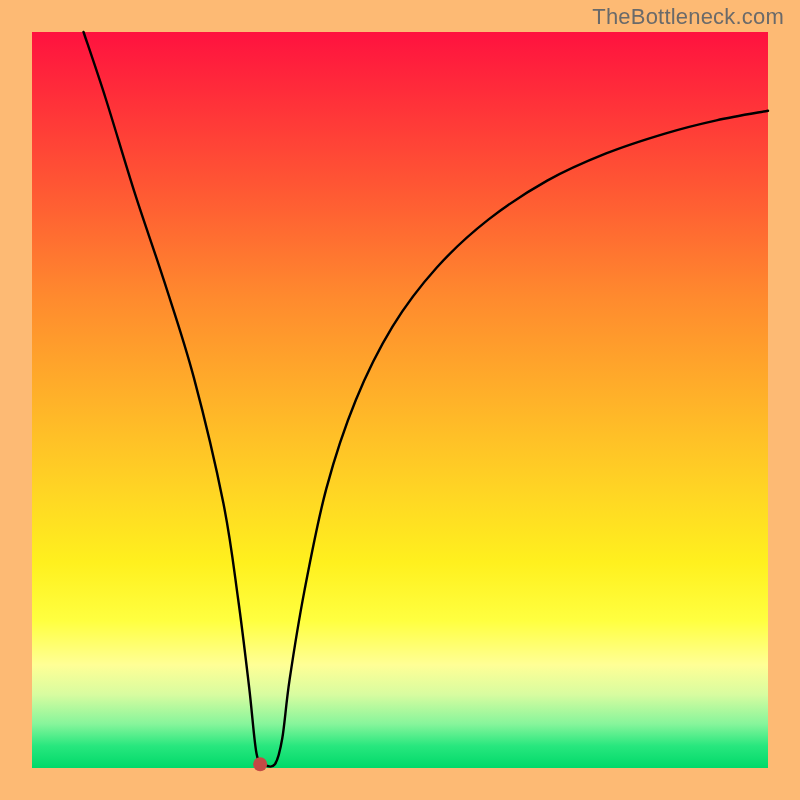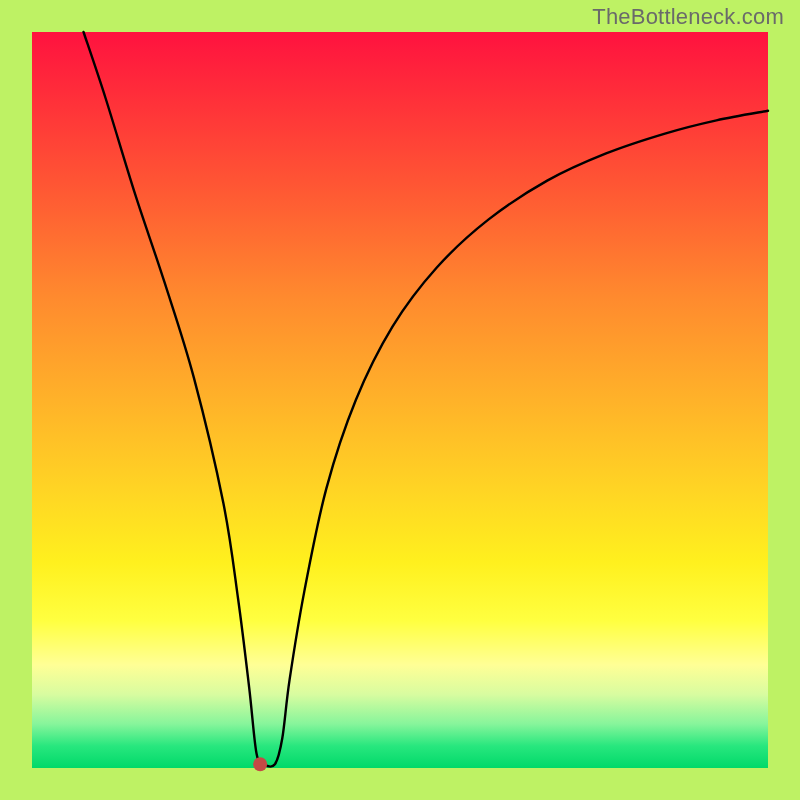--- a/index.html
+++ b/index.html
@@ -7,21 +7,21 @@
     padding: 0;
     width: 800px;
     height: 800px;
     background: #000;
     font-family: Arial, Helvetica, sans-serif;
     overflow: hidden;
   }
   .frame {
     position: absolute;
     inset: 0;
-    background: #bef264;
+    background: #fdba74;
     text-decoration: underline;
   }
   .plot-area {
     position: absolute;
     left: 32px;
     top: 32px;
     width: 736px;
     height: 736px;
     background: linear-gradient(to bottom,
       #ff123f 0%,

